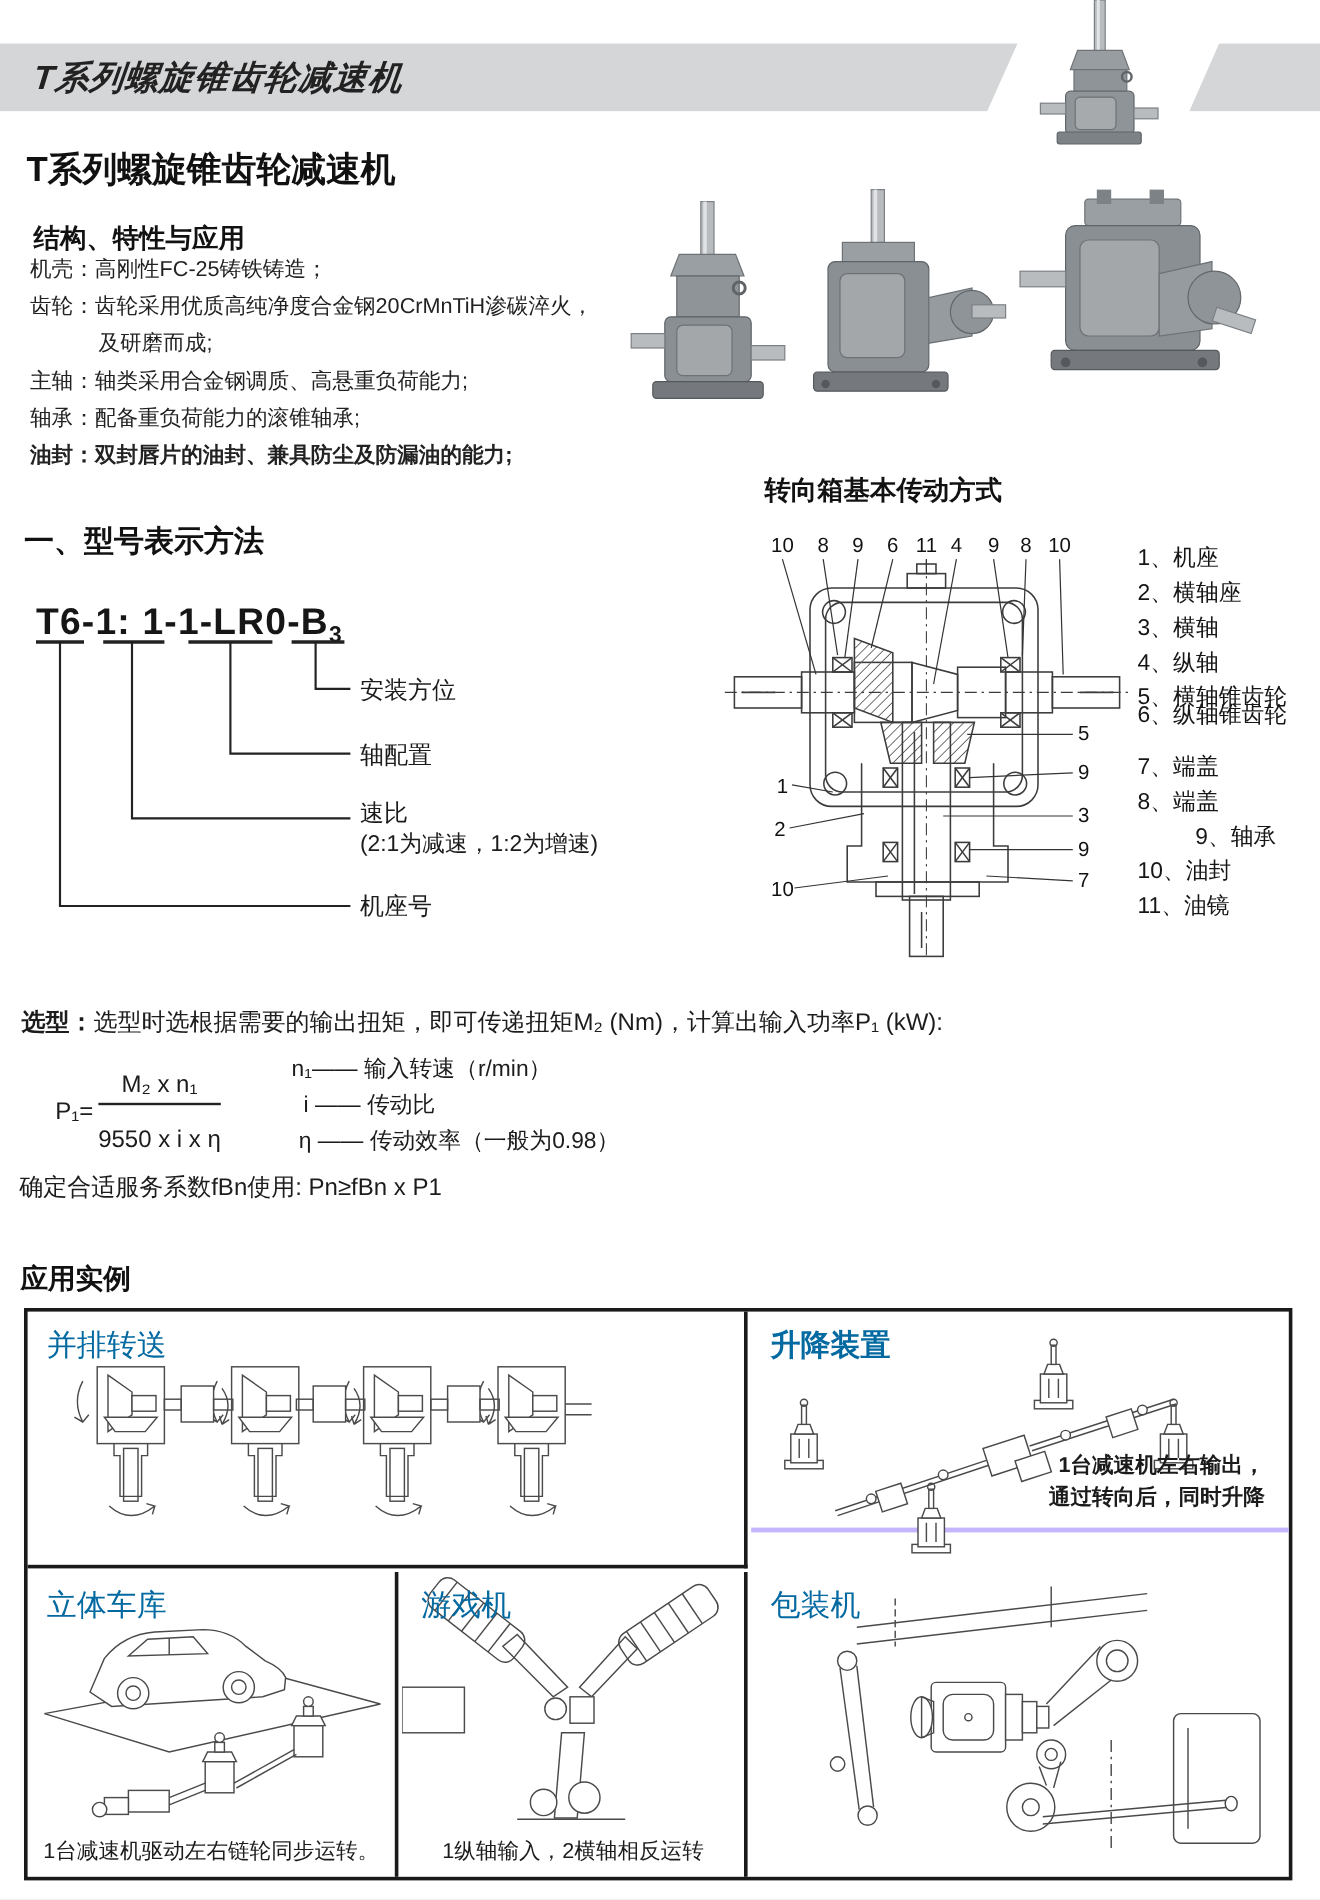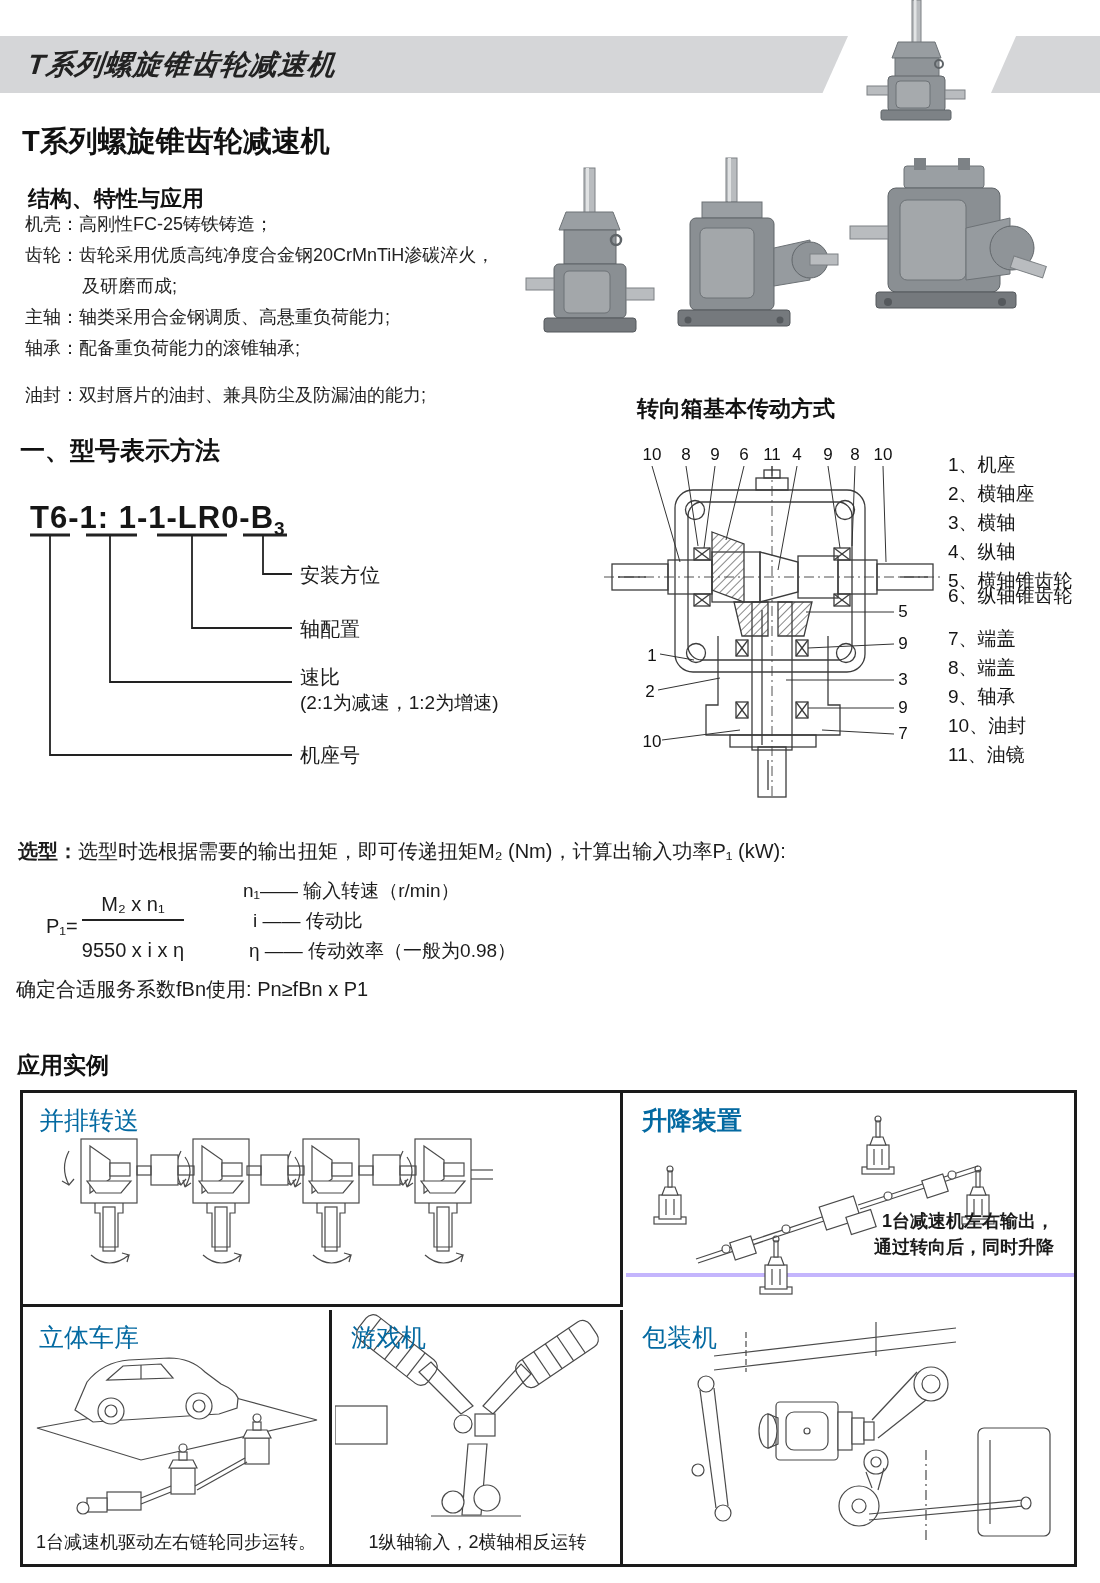--- a/index.html
+++ b/index.html
@@ -62,21 +62,21 @@
   </svg>
 
   <div class="page-title">T系列螺旋锥齿轮减速机</div>
   <div class="sec-head" style="left:28px;top:184px;font-size:22px;">结构、特性与应用</div>
 
   <div class="feat-line" style="top:212px;">机壳：高刚性FC-25铸铁铸造；</div>
   <div class="feat-line" style="top:243px;">齿轮：齿轮采用优质高纯净度合金钢20CrMnTiH渗碳淬火，</div>
   <div class="feat-line feat-indent" style="top:274px;">及研磨而成;</div>
   <div class="feat-line" style="top:305px;">主轴：轴类采用合金钢调质、高悬重负荷能力;</div>
   <div class="feat-line" style="top:336px;">轴承：配备重负荷能力的滚锥轴承;</div>
-  <div class="feat-line" style="top:383px;">油封：双封唇片的油封、兼具防尘及防漏油的能力;</div>
+  <div class="feat-line" style="top:367px;font-weight:bold;">油封：双封唇片的油封、兼具防尘及防漏油的能力;</div>
 
   <svg class="abs" style="left:520px;top:160px;" width="140" height="195" viewBox="0 0 140 195">
     <rect x="64" y="8" width="11" height="50" fill="#b9bcbf" stroke="#7c8084"></rect>
       <rect x="66" y="8" width="3" height="50" fill="#e0e2e3"></rect>
     <polygon points="46,52 93,52 100,70 39,70" fill="#9a9fa3" stroke="#6d7276"></polygon>
     <rect x="44" y="70" width="52" height="34" fill="#8f9498" stroke="#62676b"></rect>
     <circle cx="96" cy="80" r="5" fill="none" stroke="#5f6468" stroke-width="2.5"></circle>
     <rect x="34" y="104" width="72" height="54" rx="5" fill="#8a8f93" stroke="#5f6468"></rect>
     <rect x="44" y="111" width="46" height="42" rx="5" fill="#a3a7aa" stroke="#6d7276"></rect>
     <rect x="6" y="118" width="28" height="12" fill="#b9bcbf" stroke="#7c8084"></rect>
@@ -225,21 +225,21 @@
   </svg>
 
   <div class="legend-item" style="top:452px;">1、机座</div>
   <div class="legend-item" style="top:481px;">2、横轴座</div>
   <div class="legend-item" style="top:510px;">3、横轴</div>
   <div class="legend-item" style="top:539px;">4、纵轴</div>
   <div class="legend-item" style="top:568px;">5、横轴锥齿轮</div>
   <div class="legend-item" style="top:583px;">6、纵轴锥齿轮</div>
   <div class="legend-item" style="top:626px;">7、端盖</div>
   <div class="legend-item" style="top:655px;">8、端盖</div>
-  <div class="legend-item" style="top:684px;">9、轴承</div>
+  <div class="legend-item" style="top:684px;margin-left:48px;">9、轴承</div>
   <div class="legend-item" style="top:713px;">10、油封</div>
   <div class="legend-item" style="top:742px;">11、油镜</div>
 
   <div class="sec-head" style="left:20px;top:434px;font-size:25px;">一、型号表示方法</div>
   <div class="model-code">
     <span>T6-1: 1-1-LR0-B</span><sub>3</sub>
   </div>
 
   <svg class="abs" style="left:0px;top:525px;" width="560" height="240" viewBox="0 0 560 240">
     <g stroke="#222" stroke-width="3">

